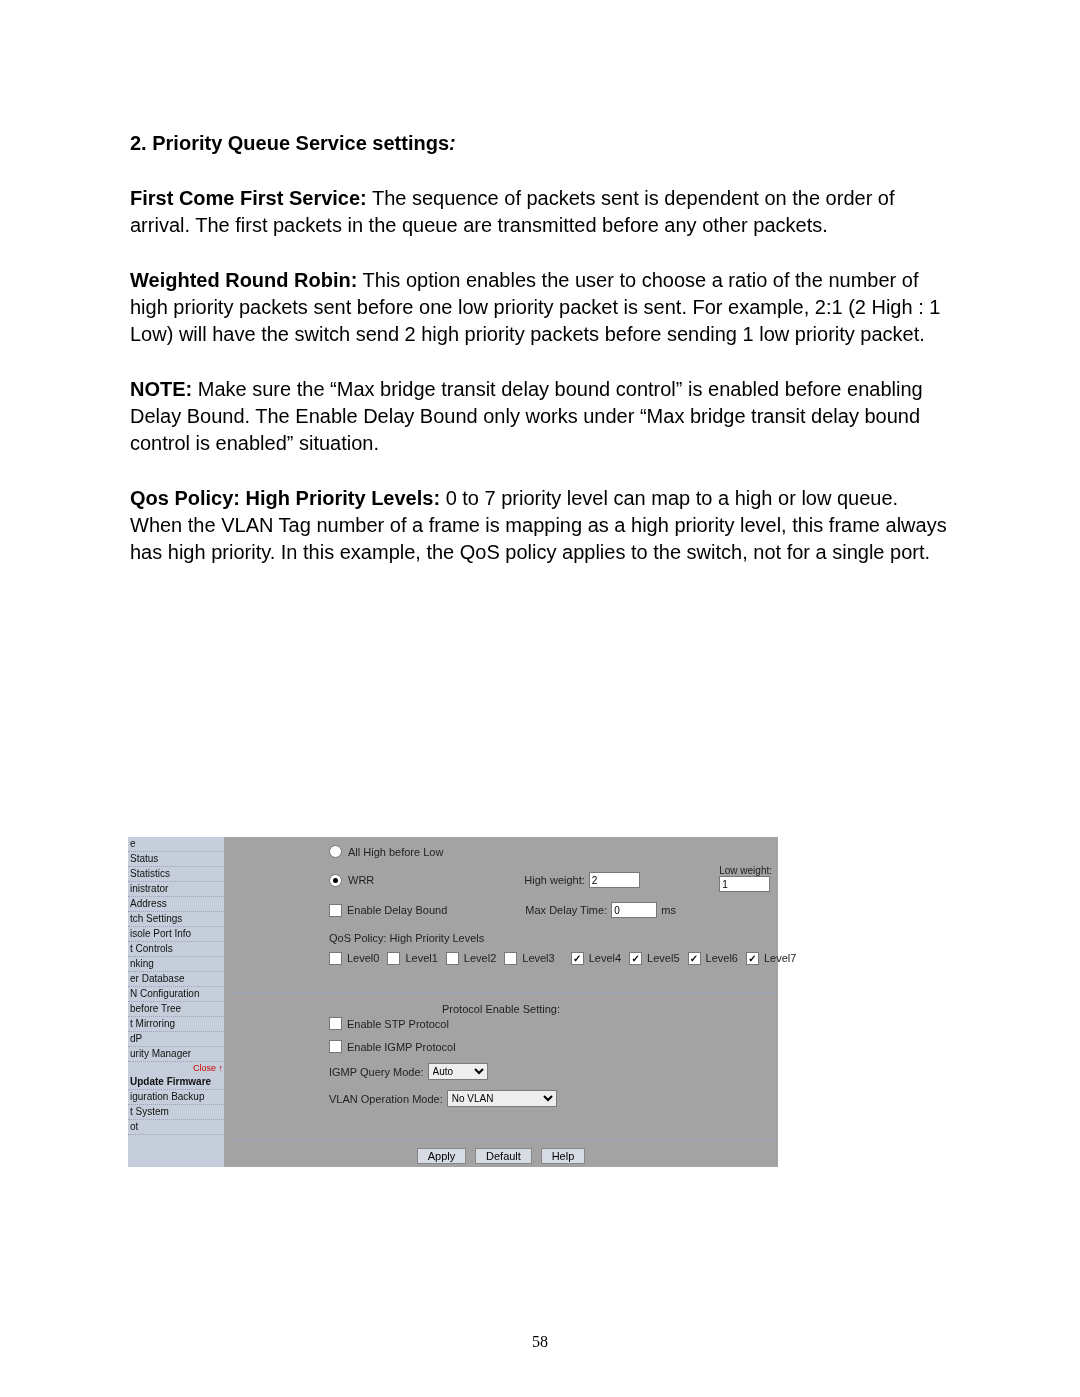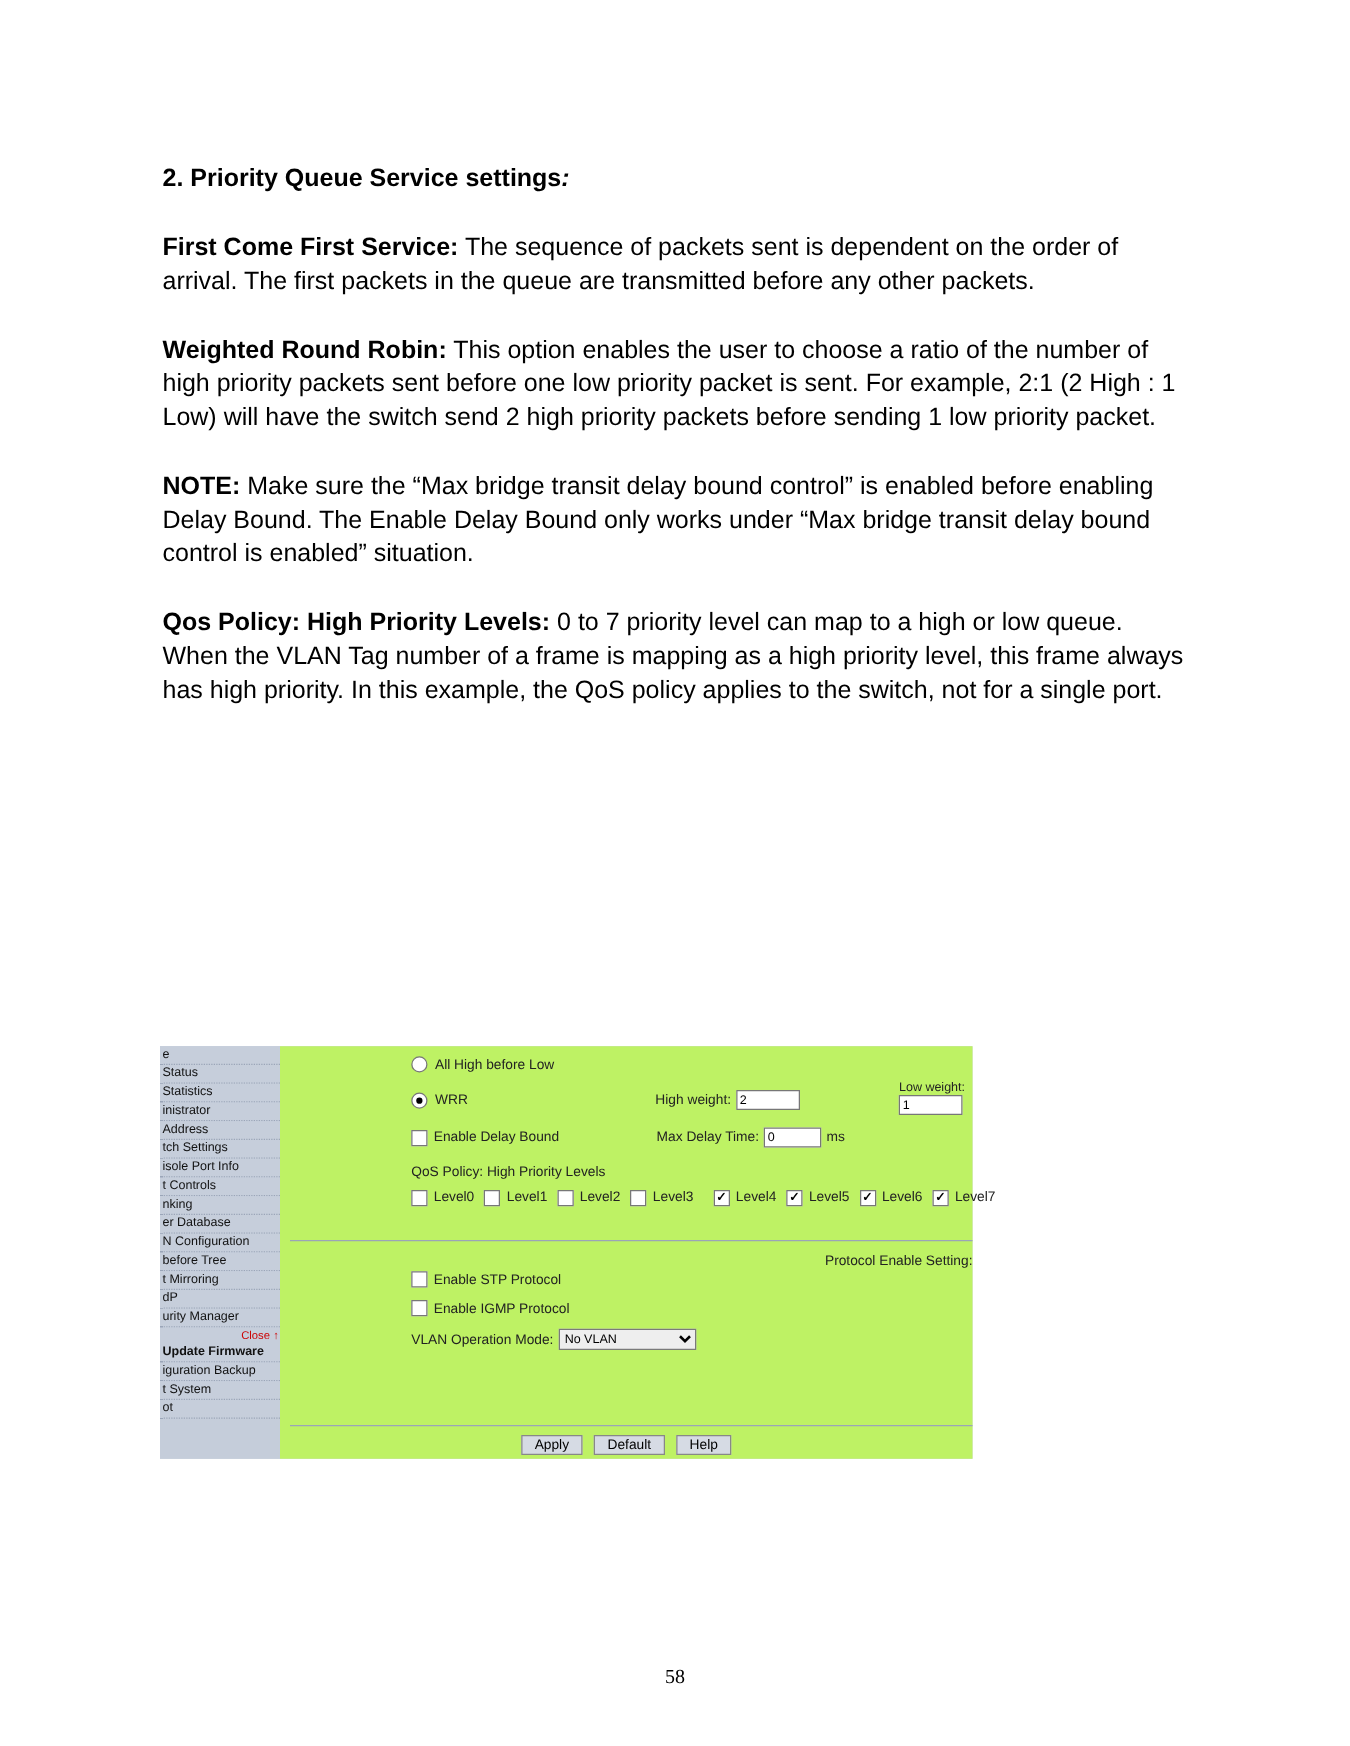--- a/index.html
+++ b/index.html
@@ -9,35 +9,35 @@
   .content h2 .ital{font-style:italic}
   .content p{margin:0 0 28px 0}
   .content p .b{font-weight:bold}
 
   .shot{position:absolute;left:128px;top:837px;width:650px;height:330px;background:#c5cdda;font-family:Tahoma,Verdana,Arial,sans-serif;font-size:10px;color:#222}
   .shot .sidebar{position:absolute;left:0;top:0;width:96px;height:100%;background:#c5cdda}
   .sidebar .item{padding:1px 2px 2px 2px;white-space:nowrap;overflow:hidden;color:#111;background:#c6cedb;border-bottom:1px dotted #9aa5b8;font-size:10px}
   .sidebar .item.red{color:#c00;font-size:9px}
   .sidebar .item.red .arrow{font-size:9px;letter-spacing:-1px}
 
-  .shot .main{position:absolute;left:96px;top:0;right:0;height:100%;background:#bef264}
+  .shot .main{position:absolute;left:96px;top:0;right:0;height:100%;background:#a3a3a3}
   .main .form{position:absolute;left:105px;top:8px;right:0}
   .row{margin:0 0 14px 0;display:flex;align-items:center;font-size:11px;color:#222}
   .row.section{margin-top:4px;margin-bottom:8px}
   .radio{width:11px;height:11px;border:1px solid #777;border-radius:50%;margin-right:6px;display:inline-flex;align-items:center;justify-content:center;background:#fff}
   .radio.checked::after{content:"";width:5px;height:5px;border-radius:50%;background:#000}
   .cb{width:11px;height:11px;border:1px solid #777;margin-right:5px;display:inline-flex;align-items:center;justify-content:center;background:#fff;font-size:9px;line-height:9px}
   .cb.checked::before{content:"\2713";font-weight:bold;color:#000;font-size:10px}
   .txtin{border:1px solid #777;background:#fff;font-size:10px;height:14px;padding:0 2px}
   .lvlgroup{display:inline-flex;align-items:flex-start;margin-right:8px;font-size:11px}
   .sel{border:1px solid #7a7a7a;background:#eee;font-size:10px;height:17px}
   .btn{border:1px solid #888;background:#d6dbe4;padding:1px 10px;font-size:11px;margin:0 3px}
 
   .main hr{border:none;border-top:1px solid #9aa5b8;margin:0}
-  .main .protHdr{text-align:right;font-size:11px;color:#222;margin:6px 0}
+  .main .protHdr{text-align:center;font-size:11px;color:#222;margin:6px 0}
   .main .lower{position:absolute;left:105px;top:162px;right:0}
   .main .btnrow{position:absolute;left:0;right:0;bottom:3px;text-align:center}
 
   .pagenum{position:absolute;left:0;right:0;bottom:46px;text-align:center;font-size:16px;color:#000;font-family:'Times New Roman',serif}
 </style>
 </head>
 <body>
 
 <div class="page">
   <div class="content">
@@ -144,20 +144,26 @@
 
       <div class="lower" style="top:180px">
         <div class="row" style="margin-bottom:10px">
           <span class="cb"></span>
           <span>Enable STP Protocol</span>
         </div>
         <div class="row" style="margin-bottom:10px">
           <span class="cb"></span>
           <span>Enable IGMP Protocol</span>
         </div>
+        <div class="row" style="margin-bottom:10px">
+          <span>IGMP Query Mode:</span>
+          <select class="sel" style="width:60px;margin-left:4px">
+            <option>Auto</option>
+          </select>
+        </div>
         <div class="row">
           <span>VLAN Operation Mode:</span>
           <select class="sel" style="width:110px;margin-left:4px">
             <option>No VLAN</option>
           </select>
         </div>
       </div>
 
       <hr style="position:absolute;left:8px;right:0;bottom:26px">
       <div class="btnrow">

